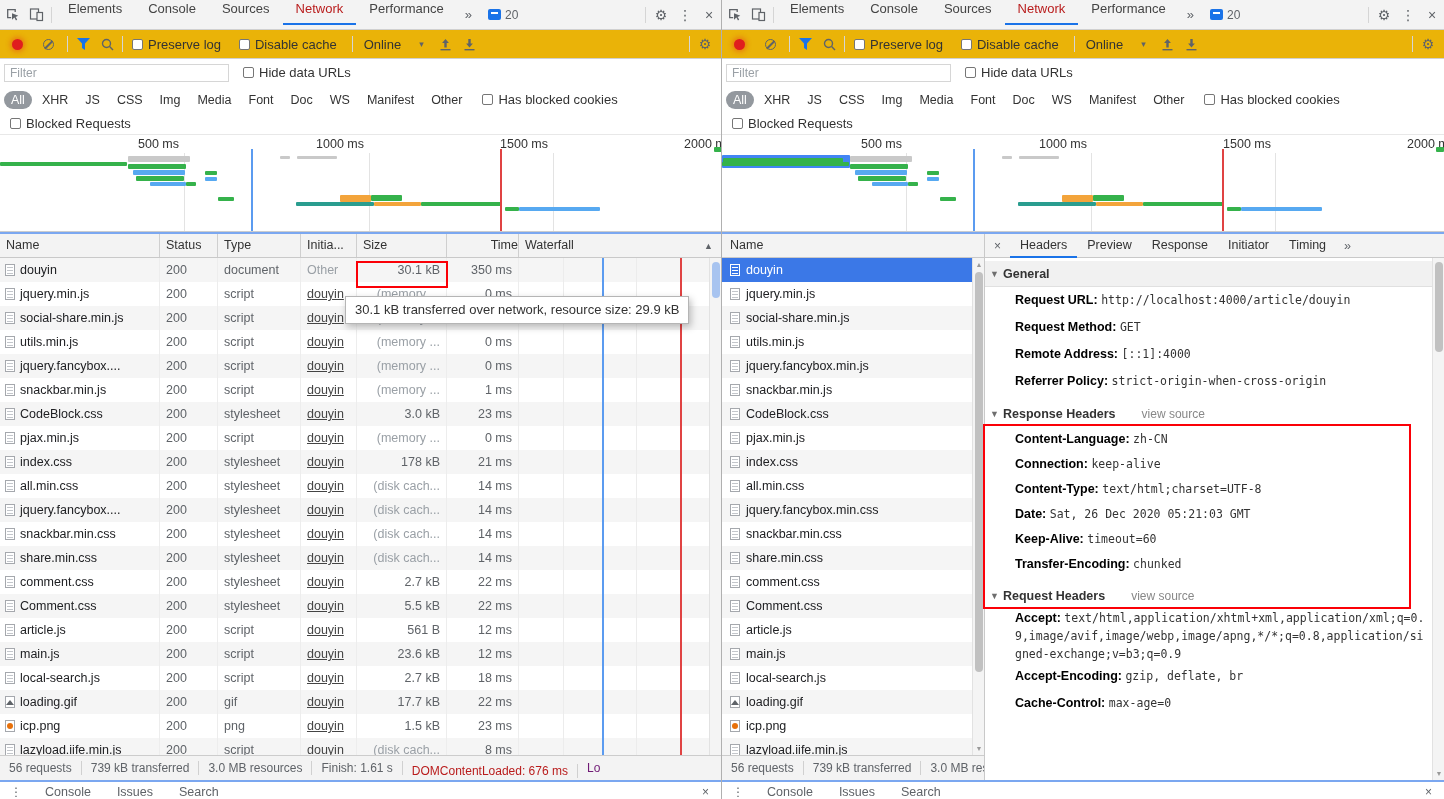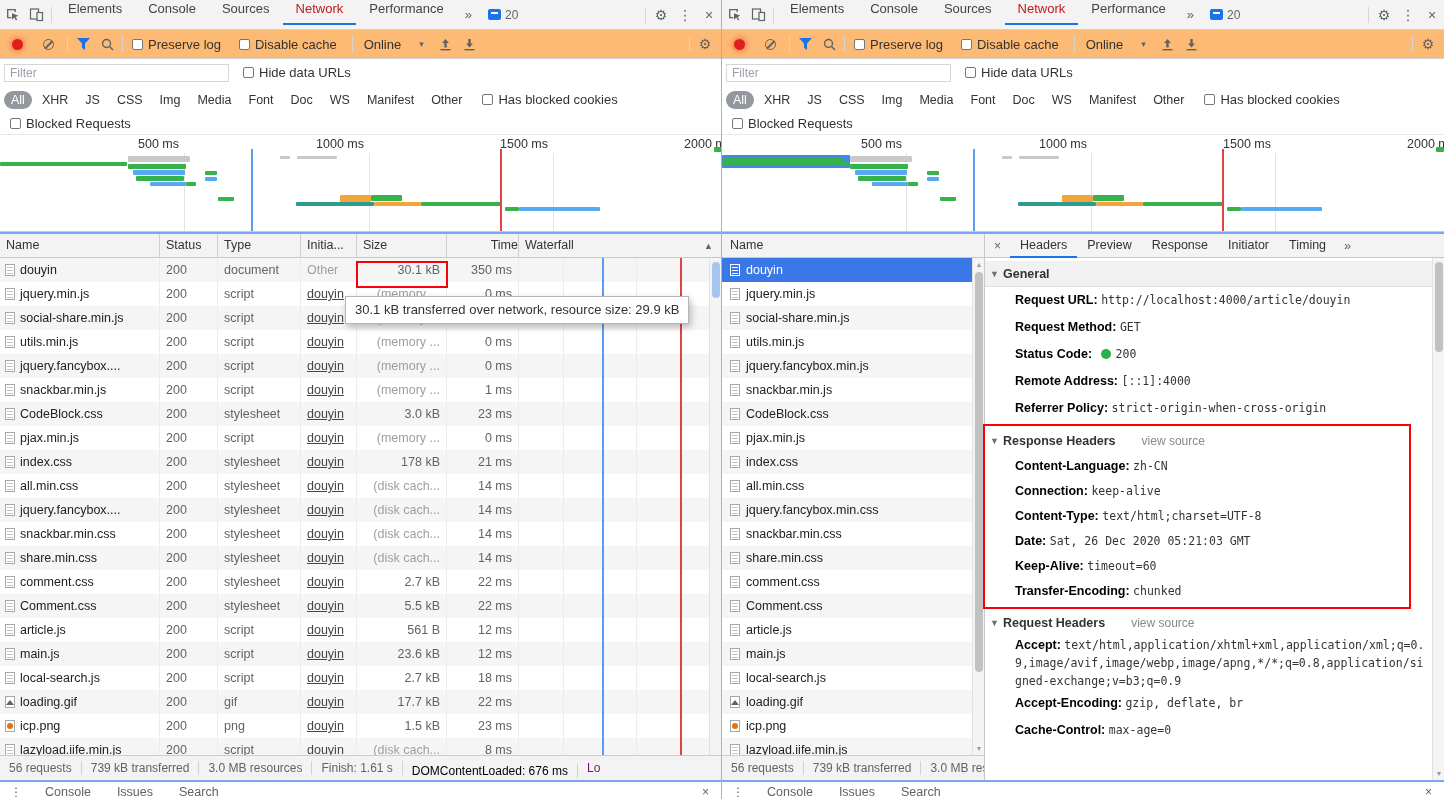--- a/index.html
+++ b/index.html
@@ -15,21 +15,21 @@
   .vdiv { width:1px; height:16px; background:#d5d5d5; margin:0 3px; flex:none; }
   .tabs-host { display:flex; height:40px; }
   .tab { padding:0 13px; line-height:28px; height:30px; font-size:13px; color:#444; white-space:nowrap; }
   .tab.active { border-bottom:2px solid #1a73e8; color:#b91c1c; }
   .tab-more { padding:0 8px; color:#5f6368; font-size:13px; }
   .badge { width:13px; height:11px; background:#1a73e8; border-radius:2px; position:relative; margin:0 4px 0 8px; flex:none; }
   .badge::after { content:''; position:absolute; left:3px; top:3px; width:7px; height:2px; background:#fff; }
   .badge-count { color:#5f6368; font-size:12px; margin-right:4px; }
   .rgroup { margin-left:auto; display:flex; align-items:center; }
 
-  .tb2 { height:29px; background:#fdba74; border-bottom:1px solid #d0d0d0; display:flex; align-items:center; padding:0 4px;justify-content:space-between; }
+  .tb2 { height:29px; background:#eab308; border-bottom:1px solid #d0d0d0; display:flex; align-items:center; padding:0 4px;justify-content:space-between; }
   .rec { width:11px; height:11px; border-radius:50%; background:#e01e1e; box-shadow:0 0 5px 2px rgba(224,30,30,.35); margin:0 10px 0 8px; flex:none; }
   .clear-ic { width:11px; height:11px; border:1.5px solid #5f6368; border-radius:50%; position:relative; margin:0 10px; flex:none; }
   .clear-ic::after { content:''; position:absolute; left:-1px; top:4px; width:11px; height:1.5px; background:#5f6368; transform:rotate(-45deg); }
   .lbl { font-size:13px; color:#333; margin-right:12px; white-space:nowrap; }
   .cb { display:inline-block; width:11px; height:11px; border:1px solid #767676; border-radius:2px; background:#fff; margin:0 5px 0 6px; vertical-align:-1px; flex:none; }
   .throttle { font-size:13px; color:#333; margin:0 4px 0 8px; }
   .caret { font-size:9px; color:#5f6368; margin:0 10px 0 14px; }
 
   .fr1 { height:27px; display:flex; align-items:center; background:#fff; padding:0 4px; }
   .finput { width:225px; height:18px; border:1px solid #d6d6d6; background:#fff; padding:1px 5px; font:12px "Liberation Sans",sans-serif; color:#333; }
@@ -99,21 +99,21 @@
   .hkv.wrap { white-space:normal; word-break:break-all; line-height:18px; }
   .hkv b { color:#000000; }
   .mono { font-family:"DejaVu Sans Mono", monospace; font-size:11.5px; color:#333; }
   .dot { display:inline-block; width:10px; height:10px; border-radius:50%; background:#26b14c; margin:0 5px -1px 5px; }
   .secpad { height:6px; }
 
   
   .sbar { height:25px; background:#f3f3f3; border-top:1px solid #ccc; display:flex; align-items:center; font-size:12px; color:#5f6368; overflow:hidden; white-space:nowrap; }
   .sbi { padding:0 9px; border-right:1px solid #d0d0d0; flex:none; }
   .sbi:last-child { border-right:none; }
-  .sbi.blue { color:#000000;margin-top:6px; } .sbi.red { color:#701a75; }
+  .sbi.blue { color:#b91c1c;margin-top:6px; } .sbi.red { color:#701a75; }
   .drawer { height:19px; background:#fff; border-top:2px solid #7ba7f0; display:flex; overflow:hidden; }
   .dw-kebab { padding:3px 10px 0; color:#5f6368; font-size:12px; }
   .dw-tab { padding:3px 13px 0; color:#5f6368; font-size:12.5px; }
   .dw-close { margin-left:auto; padding:3px 12px 0; color:#5f6368; font-size:12px; }
 
   
   #anno-size { position:absolute; left:356px; top:261px; width:92px; height:27px; border:2px solid #fb0007; z-index:30; }
   #tooltip { position:absolute; left:345px; top:296px; height:28px; background:#fff; border:1px solid #b5b5b5; box-shadow:2px 3px 7px rgba(0,0,0,.25); line-height:26px; padding:0 9px; font-size:13px; color:#333; white-space:nowrap; z-index:40; }
   #anno-resp { position:absolute; left:983px; top:424px; width:428px; height:185px; border:2px solid #fb0007; z-index:30; }
   svg { display:block; }
@@ -780,21 +780,20 @@
           <span class="hp-tab">Preview</span>
           <span class="hp-tab">Response</span>
           <span class="hp-tab">Initiator</span>
           <span class="hp-tab">Timing</span>
           <span class="hp-more">»</span>
         </div>
       <div class="hp-body" id="hpbody">
           <div class="hsec-h grayband"><span class="tri">▼</span><span>General</span></div>
           <div class="hkv"><b>Request URL:</b> <span class="mono">http://localhost:4000/article/douyin</span></div>
           <div class="hkv"><b>Request Method:</b> <span class="mono">GET</span></div>
-          <div class="hkv"><b>Status Code:</b> <span class="dot"></span><span class="mono">200</span></div>
           <div class="hkv"><b>Remote Address:</b> <span class="mono">[::1]:4000</span></div>
           <div class="hkv"><b>Referrer Policy:</b> <span class="mono">strict-origin-when-cross-origin</span></div>
           <div class="secpad"></div>
           <div class="hsec-h"><span class="tri">▼</span><span>Response Headers</span><span class="vs">view source</span></div>
           <div class="hkv tight"><b>Content-Language:</b> <span class="mono">zh-CN</span></div>
           <div class="hkv tight"><b>Connection:</b> <span class="mono">keep-alive</span></div>
           <div class="hkv tight"><b>Content-Type:</b> <span class="mono">text/html;charset=UTF-8</span></div>
           <div class="hkv tight"><b>Date:</b> <span class="mono">Sat, 26 Dec 2020 05:21:03 GMT</span></div>
           <div class="hkv tight"><b>Keep-Alive:</b> <span class="mono">timeout=60</span></div>
           <div class="hkv tight"><b>Transfer-Encoding:</b> <span class="mono">chunked</span></div>

